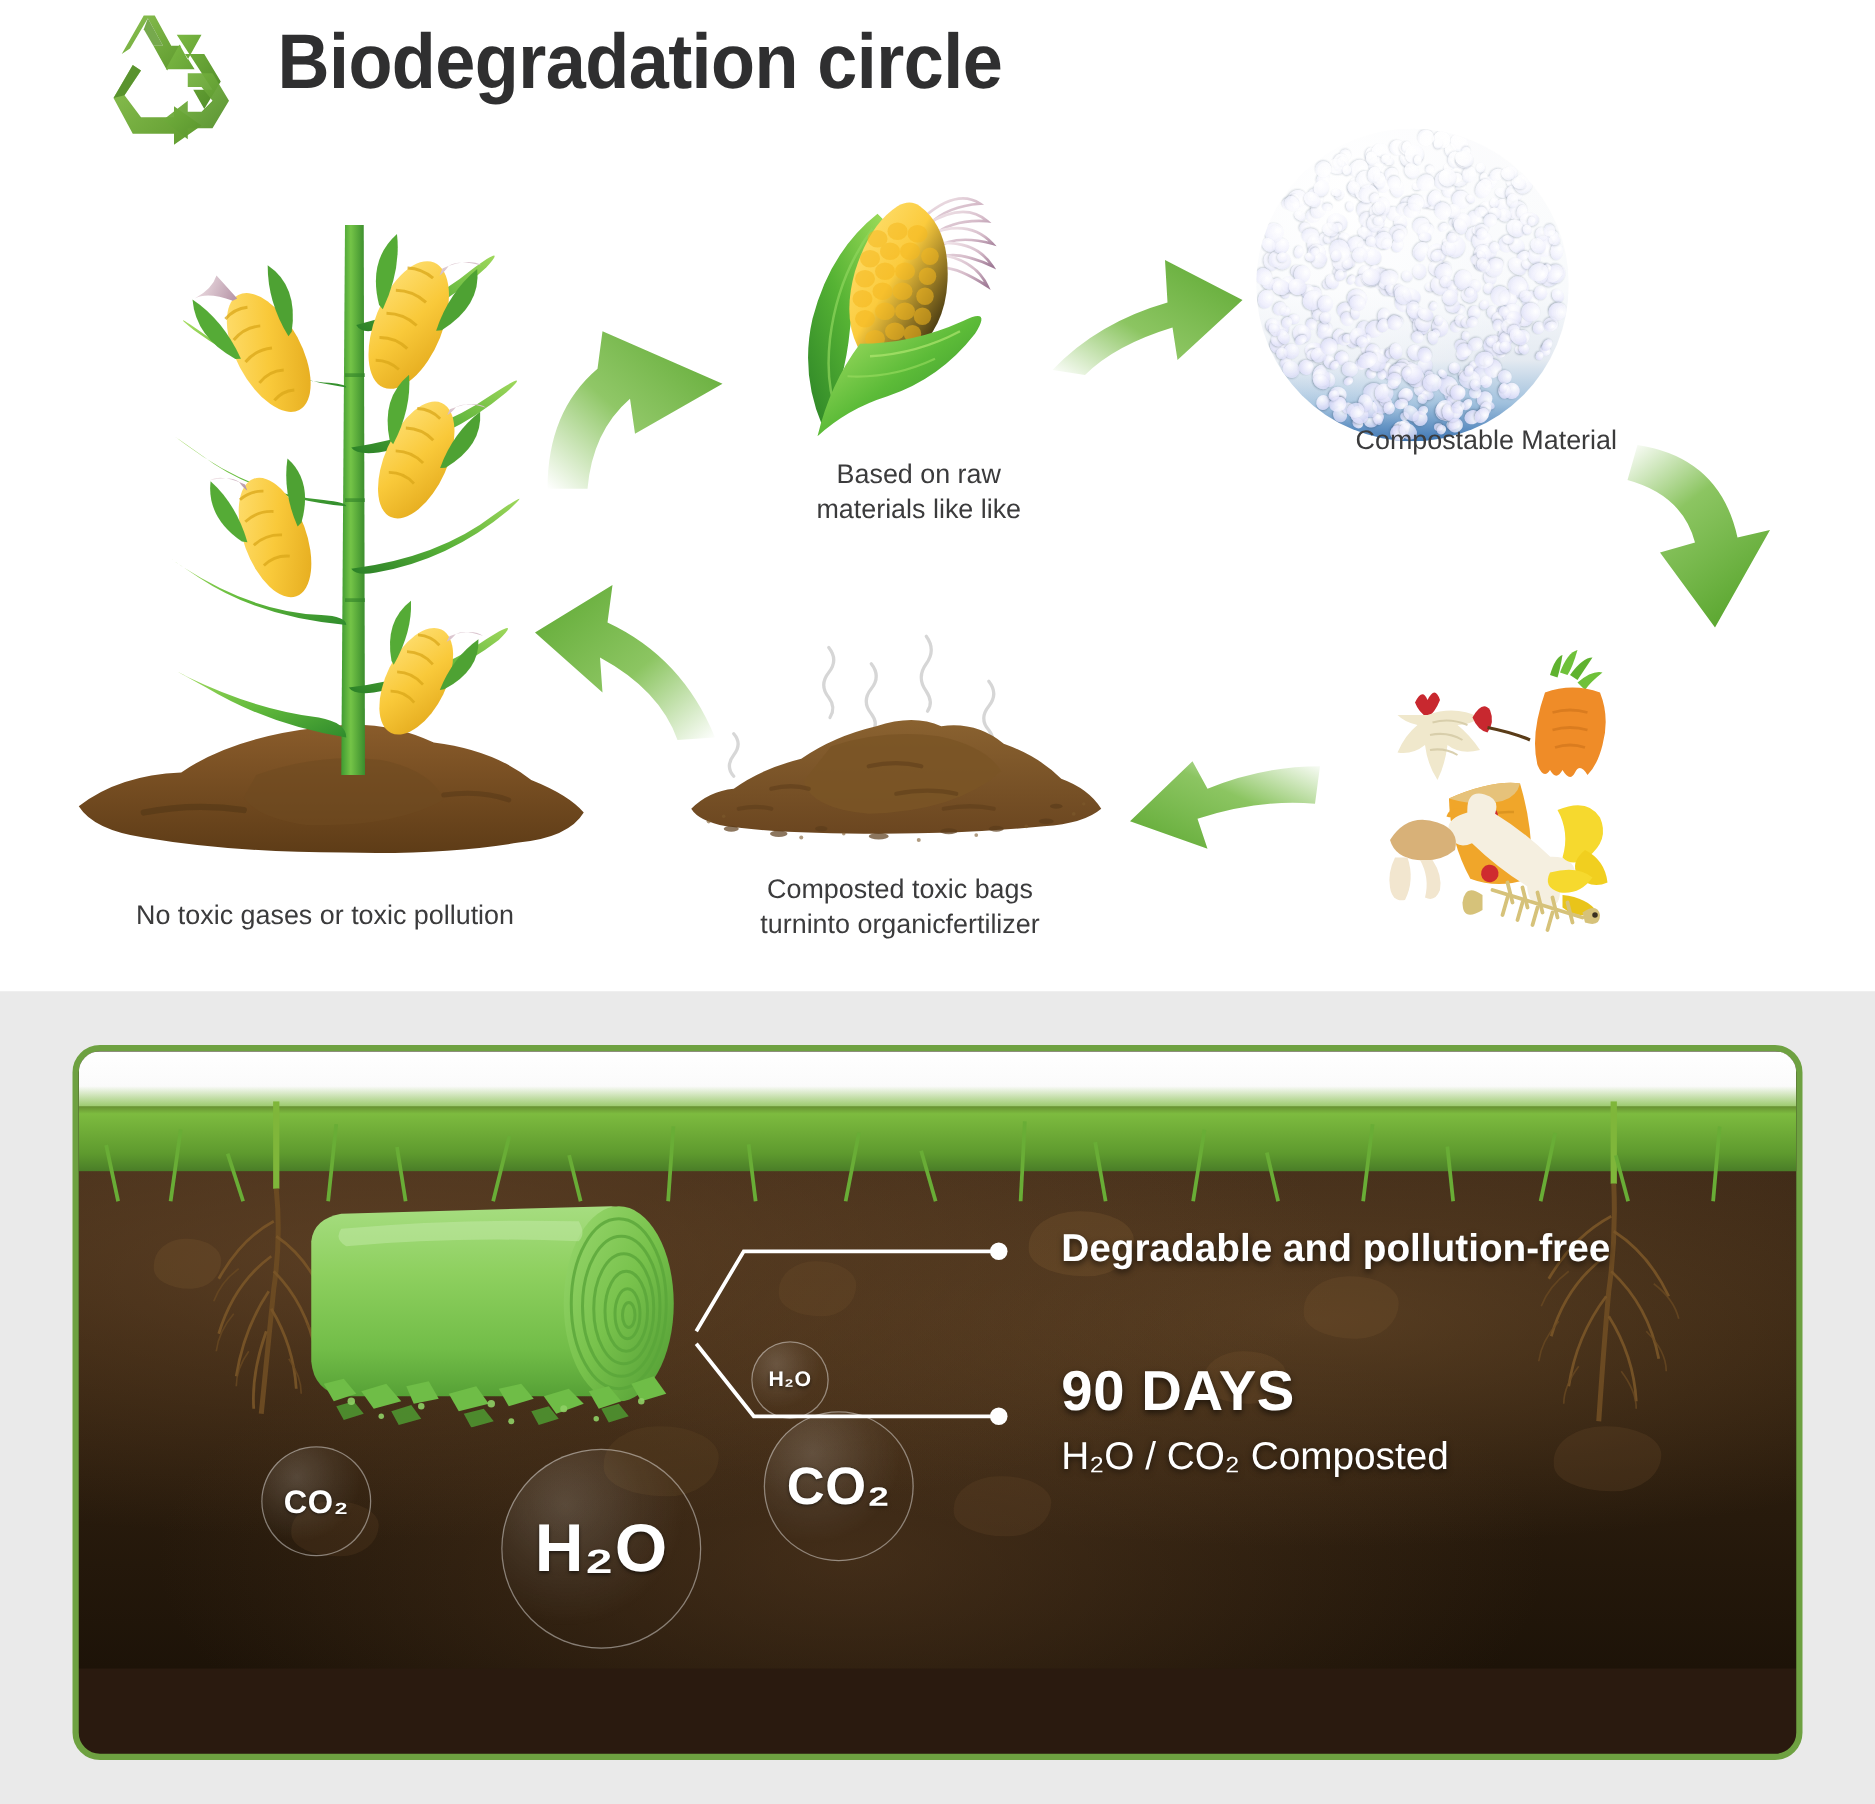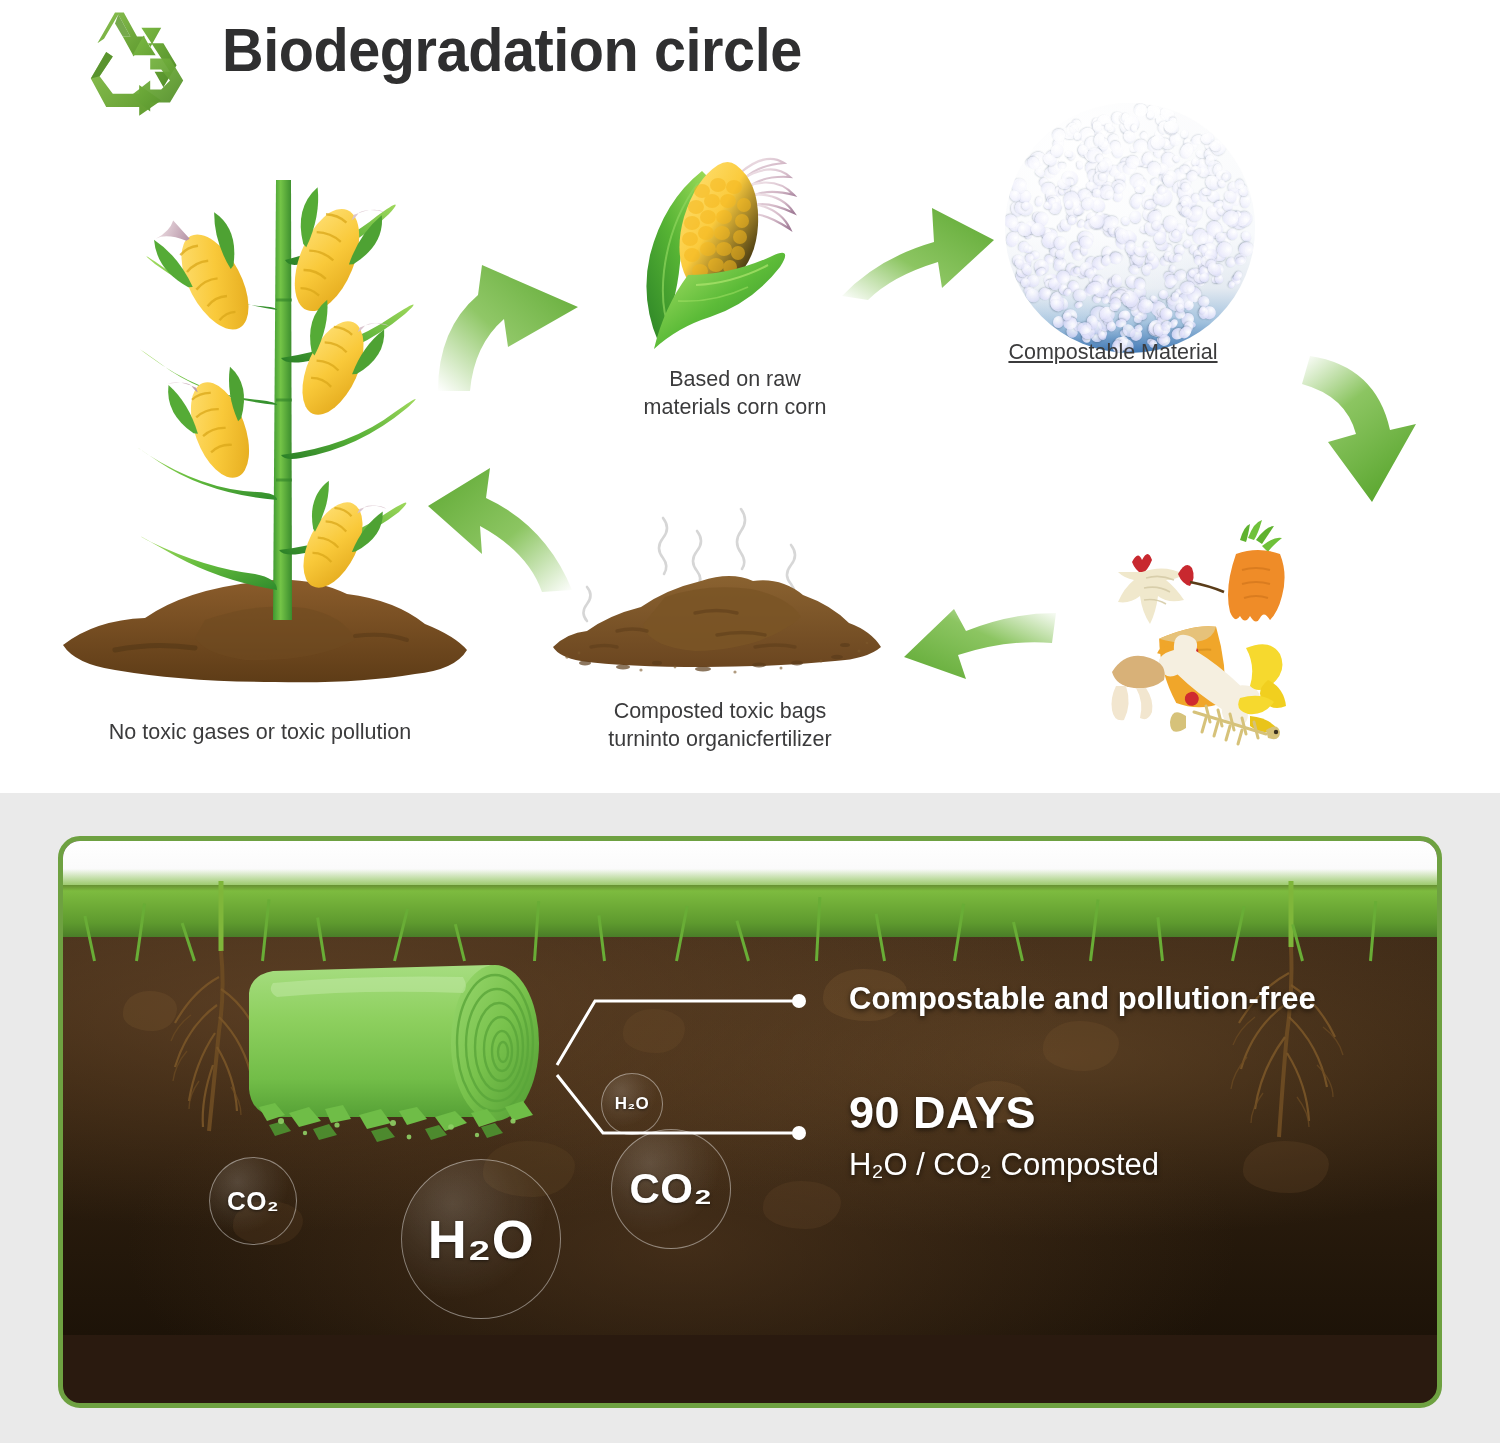--- a/index.html
+++ b/index.html
@@ -48,21 +48,21 @@
   
   #pellets-group { position: absolute; left: 1005px; top: 103px; width: 285px; height: 250px; }
   #pellets-circle {
     position: absolute; left: 0; top: 0; width: 250px; height: 250px; border-radius: 50%;
     overflow: hidden;
     background:
       radial-gradient(circle at 30% 22%, rgba(255,255,255,.96) 0%, rgba(250,251,253,.55) 42%, rgba(233,238,244,0) 70%),
       linear-gradient(to bottom, #fdfdfd 0%, #f8fafc 52%, #e4eaf1 74%, #9fc0dd 88%, #3f77b4 100%);
   }
   #pellets-circle .pel { position: absolute; border-radius: 50%; }
-  #cap-compostable { left: 968px; top: 338px; width: 290px; text-decoration: underline; }
+  #cap-compostable { left: 1044px; top: 338px; width: 290px; }
 
   
   #compost-group { position: absolute; left: 545px; top: 505px; width: 345px; height: 195px; }
   #cap-composted { left: 560px; top: 697px; width: 320px; }
 
   
   #foodwaste-group { position: absolute; left: 1090px; top: 520px; width: 235px; height: 235px; }
 
   
   .arrow { position: absolute; }
@@ -329,21 +329,21 @@
               <ellipse cx="112" cy="132" rx="7" ry="7"></ellipse>
           </g>
         </g>
 
         <path d="M70 140 Q112 140 152 122 Q176 110 162 132 Q134 168 92 182 Q60 192 36 214 Q46 172 70 140 Z" fill="url(#husk2)"></path>
         <path d="M78 150 Q116 148 150 130" stroke="#b3e872" stroke-width="2" fill="none" opacity=".65"></path>
         <path d="M60 166 Q96 168 130 152" stroke="#a0e065" stroke-width="1.8" fill="none" opacity=".55"></path>
       </svg>
     </div>
     <div class="caption" id="cap-raw-materials">Based on raw
-materials corn corn</div>
+materials like like</div>
 
     <div id="pellets-group">
       <div id="pellets-circle">
           <div class="pel" style="left: 114.645px; top: 55.1225px; width: 12.3399px; height: 10.7602px; background: radial-gradient(circle at 34% 30%, rgba(255, 255, 255, 0.98), rgba(247, 247, 254, 0.92) 58%, rgba(221, 225, 244, 0.85)); box-shadow: rgba(70, 90, 115, 0.21) 0px 1px 1.5px; transform: rotate(157.515deg); opacity: 0.98;"></div>
           <div class="pel" style="left: 170.068px; top: 185.569px; width: 7.56757px; height: 7.43074px; background: radial-gradient(circle at 34% 30%, rgba(255, 255, 255, 0.98), rgba(229, 229, 250, 0.92) 58%, rgba(203, 207, 240, 0.85)); box-shadow: rgba(70, 90, 115, 0.33) 0px 1px 1.5px; transform: rotate(77.1165deg); opacity: 0.92;"></div>
           <div class="pel" style="left: 83.5823px; top: 171.351px; width: 9.69214px; height: 9.64019px; background: radial-gradient(circle at 34% 30%, rgba(255, 255, 255, 0.98), rgba(231, 231, 251, 0.92) 58%, rgba(205, 209, 241, 0.85)); box-shadow: rgba(70, 90, 115, 0.32) 0px 1px 1.5px; transform: rotate(3.22837deg); opacity: 0.83;"></div>
           <div class="pel" style="left: 88.5779px; top: 38.1468px; width: 9.07404px; height: 9.59675px; background: radial-gradient(circle at 34% 30%, rgba(255, 255, 255, 0.98), rgba(249, 249, 254, 0.92) 58%, rgba(223, 227, 244, 0.85)); box-shadow: rgba(70, 90, 115, 0.2) 0px 1px 1.5px; transform: rotate(6.25849deg); opacity: 0.9;"></div>
           <div class="pel" style="left: 52.6638px; top: 120.043px; width: 7.76487px; height: 8.41722px; background: radial-gradient(circle at 34% 30%, rgba(255, 255, 255, 0.98), rgba(238, 238, 252, 0.92) 58%, rgba(212, 216, 242, 0.85)); box-shadow: rgba(70, 90, 115, 0.27) 0px 1px 1.5px; transform: rotate(65.2628deg); opacity: 0.91;"></div>
           <div class="pel" style="left: 64.5319px; top: 139.197px; width: 12.8254px; height: 12.9503px; background: radial-gradient(circle at 34% 30%, rgba(255, 255, 255, 0.98), rgba(235, 235, 252, 0.92) 58%, rgba(209, 213, 242, 0.85)); box-shadow: rgba(70, 90, 115, 0.29) 0px 1px 1.5px; transform: rotate(142.038deg); opacity: 0.96;"></div>
           <div class="pel" style="left: 148.565px; top: 87.9308px; width: 7.59901px; height: 6.09059px; background: radial-gradient(circle at 34% 30%, rgba(255, 255, 255, 0.98), rgba(243, 243, 253, 0.92) 58%, rgba(217, 221, 243, 0.85)); box-shadow: rgba(70, 90, 115, 0.24) 0px 1px 1.5px; transform: rotate(30.1225deg); opacity: 0.92;"></div>
@@ -1202,20 +1202,20 @@
         <span>CO₂</span>
       </div>
 
       <svg id="callout-svg" viewBox="0 0 1374 494" preserveAspectRatio="none">
         <path d="M494 224 L532 160 L730 160" stroke="#ffffff" stroke-width="3" fill="none"></path>
         <circle cx="736" cy="160" r="7" fill="#ffffff"></circle>
         <path d="M494 234 L540 292 L730 292" stroke="#ffffff" stroke-width="3" fill="none"></path>
         <circle cx="736" cy="292" r="7" fill="#ffffff"></circle>
       </svg>
 
-      <div class="callout-label" id="label-degradable">Compostable and pollution-free</div>
+      <div class="callout-label" id="label-degradable">Degradable and pollution-free</div>
       <div class="callout-label" id="label-90days">90 DAYS</div>
       <div class="callout-label" id="label-nutrient">H₂O / CO₂  Composted</div>
     </div>
 
   </div>
 
 </div>
 
 </body></html>

